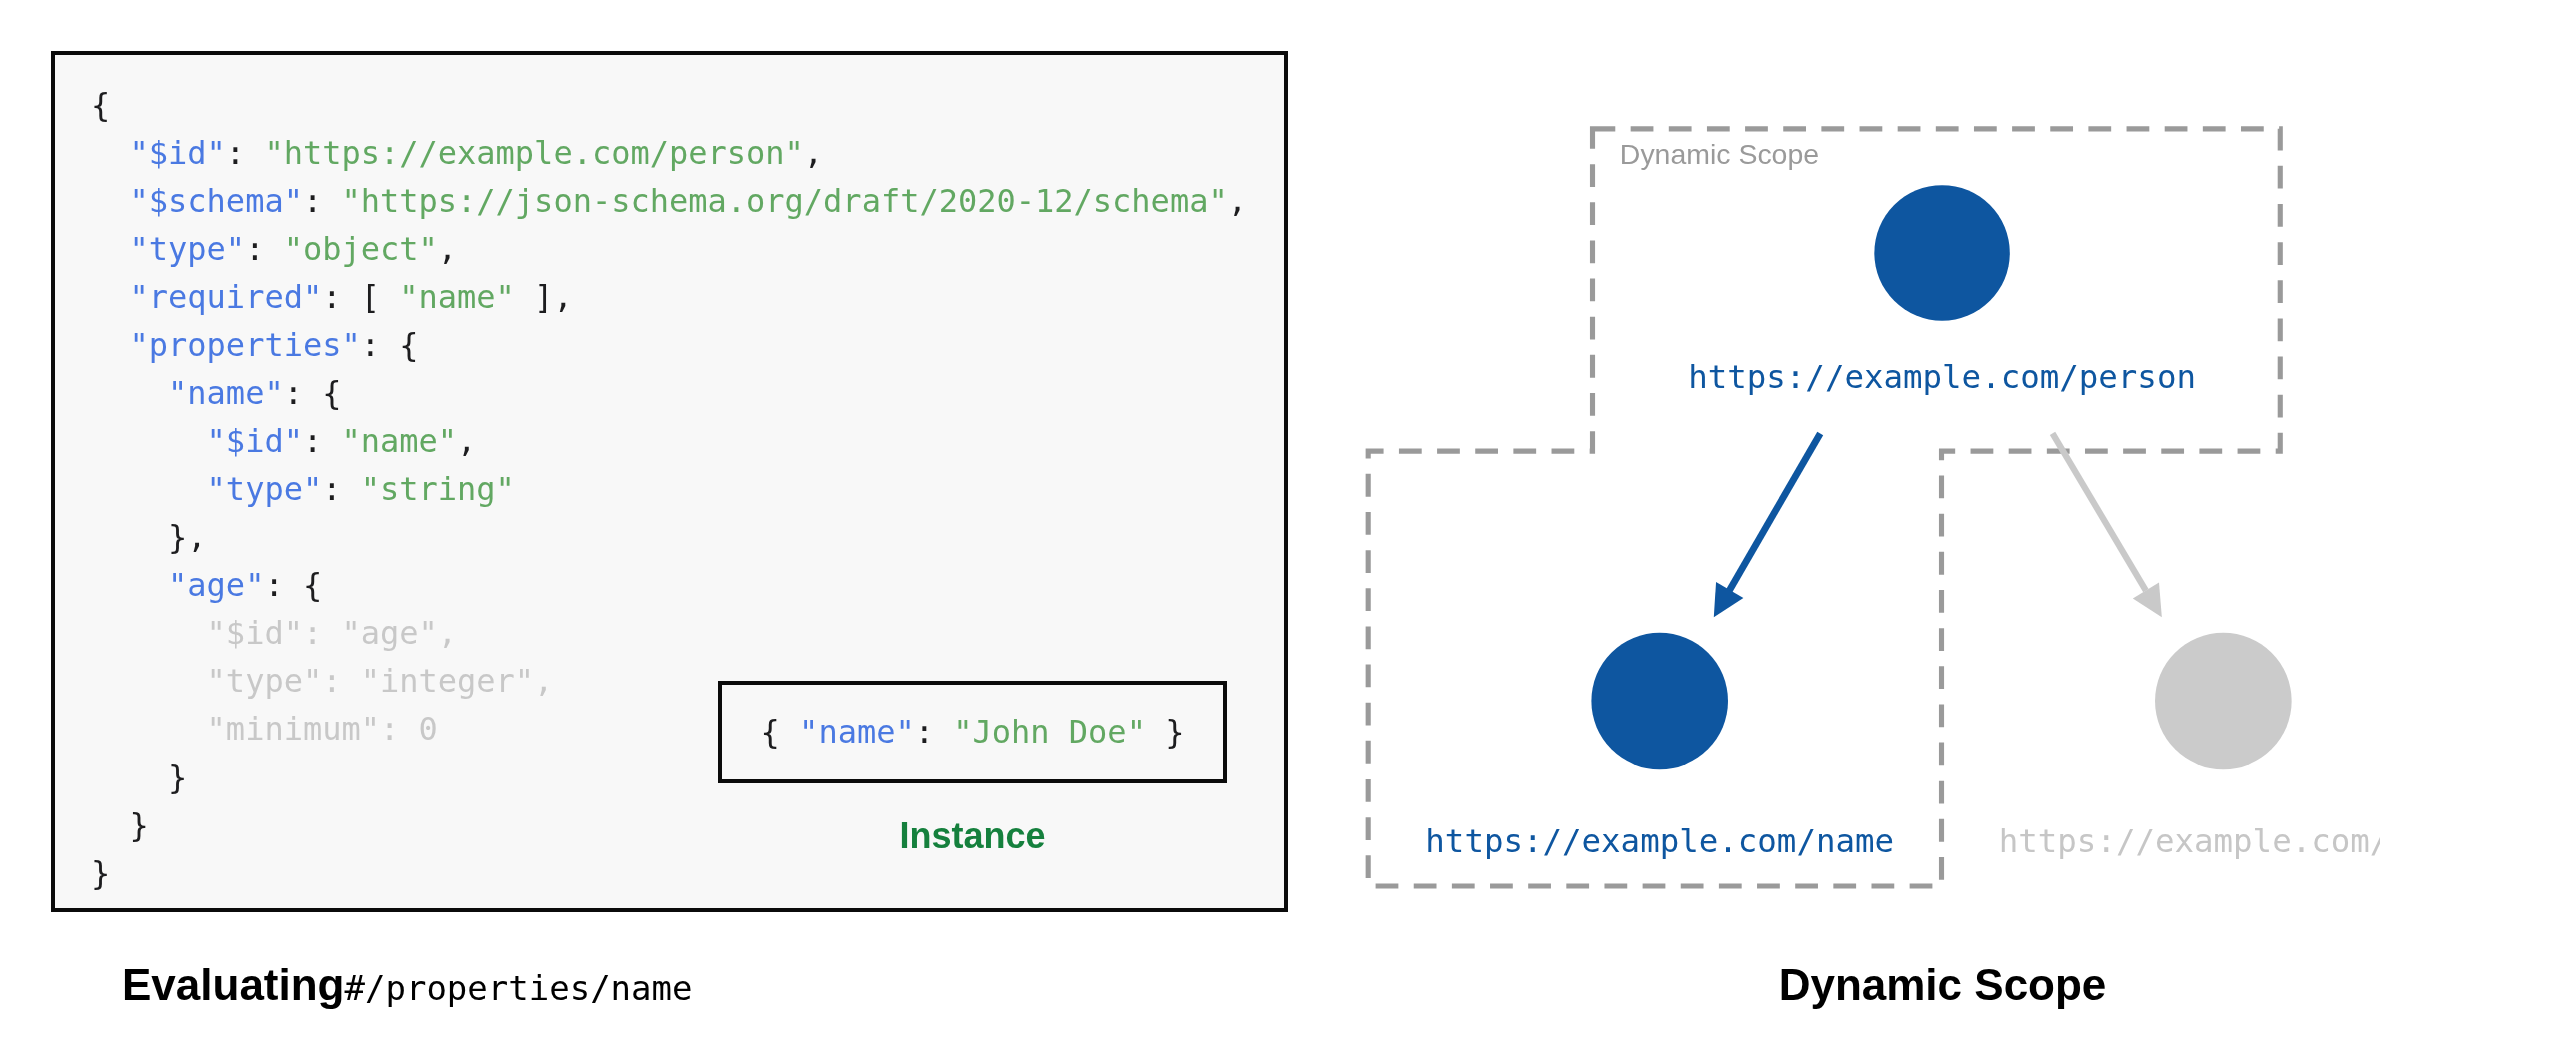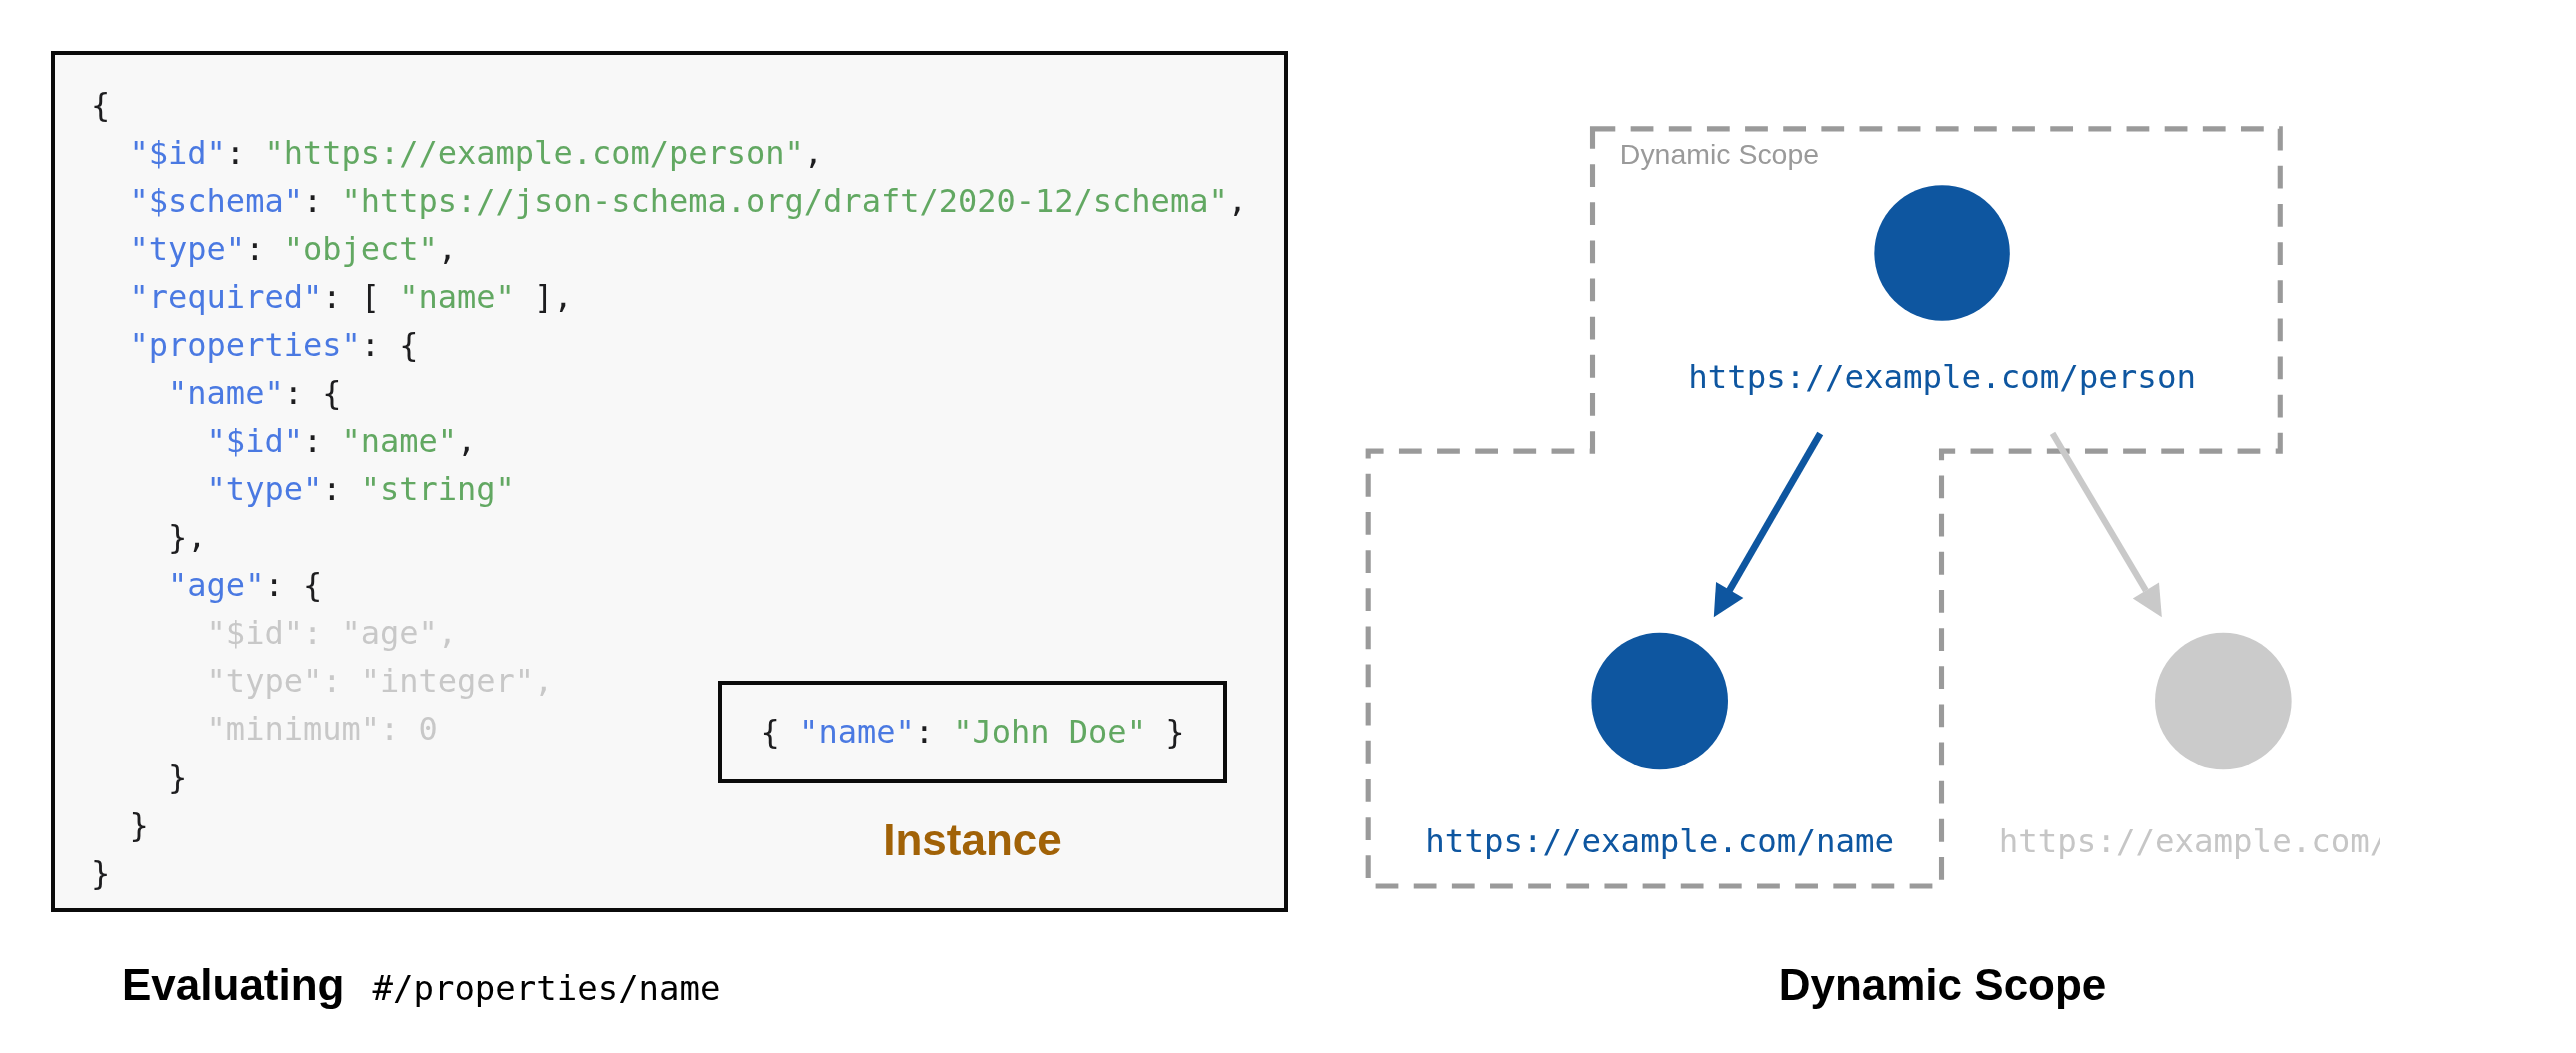--- a/index.html
+++ b/index.html
@@ -35,31 +35,31 @@
     width:509px;height:102px;
     box-sizing:border-box;
     border:4.6px solid var(--block-border);
     display:flex;align-items:center;justify-content:center;
     font-family:"DejaVu Sans Mono",monospace;
     font-size:32px;white-space:pre;
   }
   .instance-label{
     position:absolute;left:718px;top:815px;width:509px;
     text-align:center;
-    font-weight:bold;font-size:44px;color:#a16207;
+    font-weight:bold;font-size:36px;color:#15803d;
   }
 
   
   .caption{
     position:absolute;top:960px;
     font-size:44px;color:#000;white-space:pre;
   }
   .caption-left{left:122px;}
   .caption-right{left:1640px;width:605px;text-align:center;font-weight:bold;}
-  .caption-bold{font-weight:bold;margin-right:28px;}
+  .caption-bold{font-weight:bold;margin-right:0;}
   .caption-code{
     font-family:"DejaVu Sans Mono",monospace;
     font-weight:normal;font-size:34px;
   }
 
   
   .diagram-svg{position:absolute;left:1355px;top:85px;}
   .scope-label{
     font-family:"Liberation Sans",sans-serif;
     font-size:50px;fill:var(--scope-label-gray);

